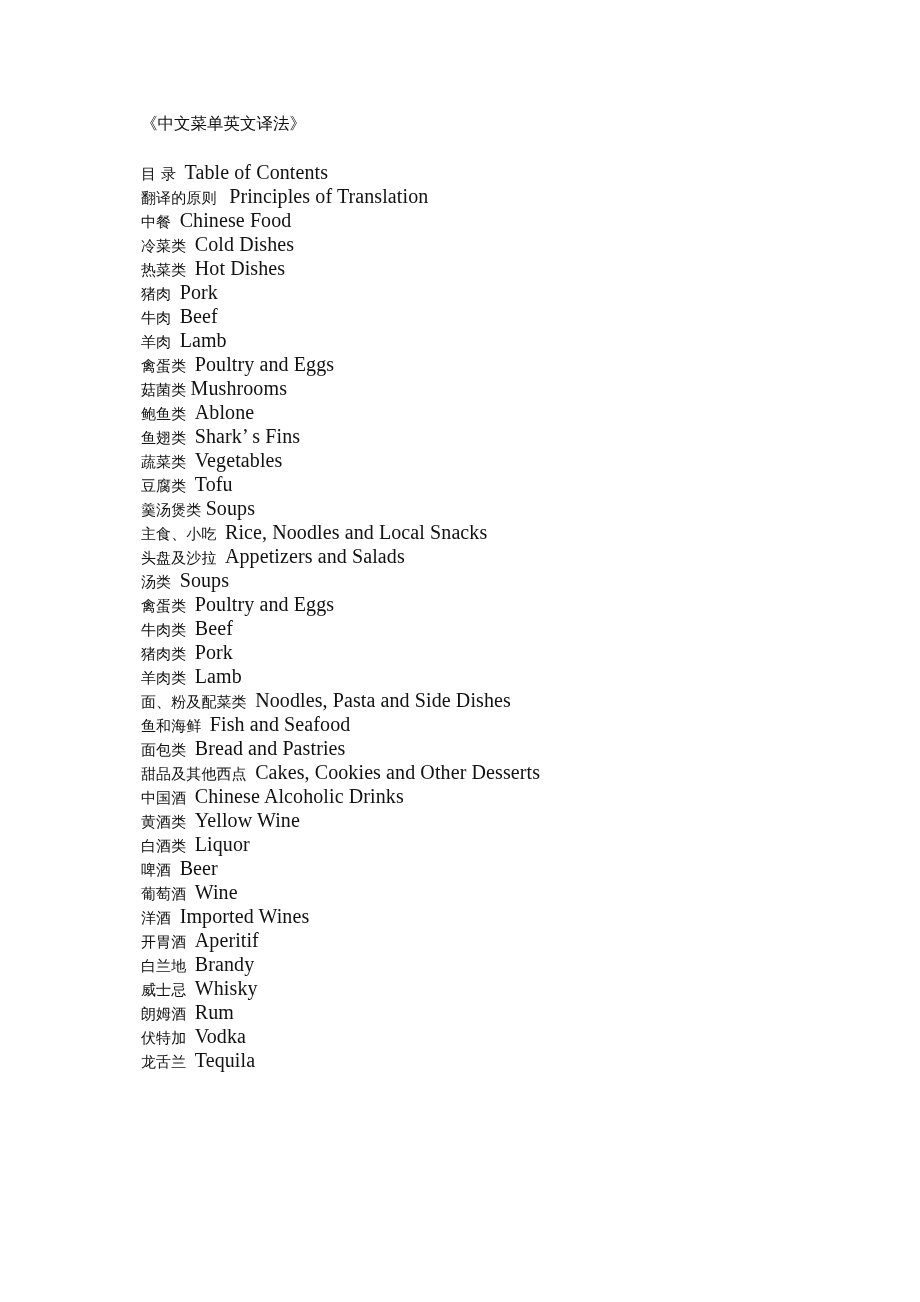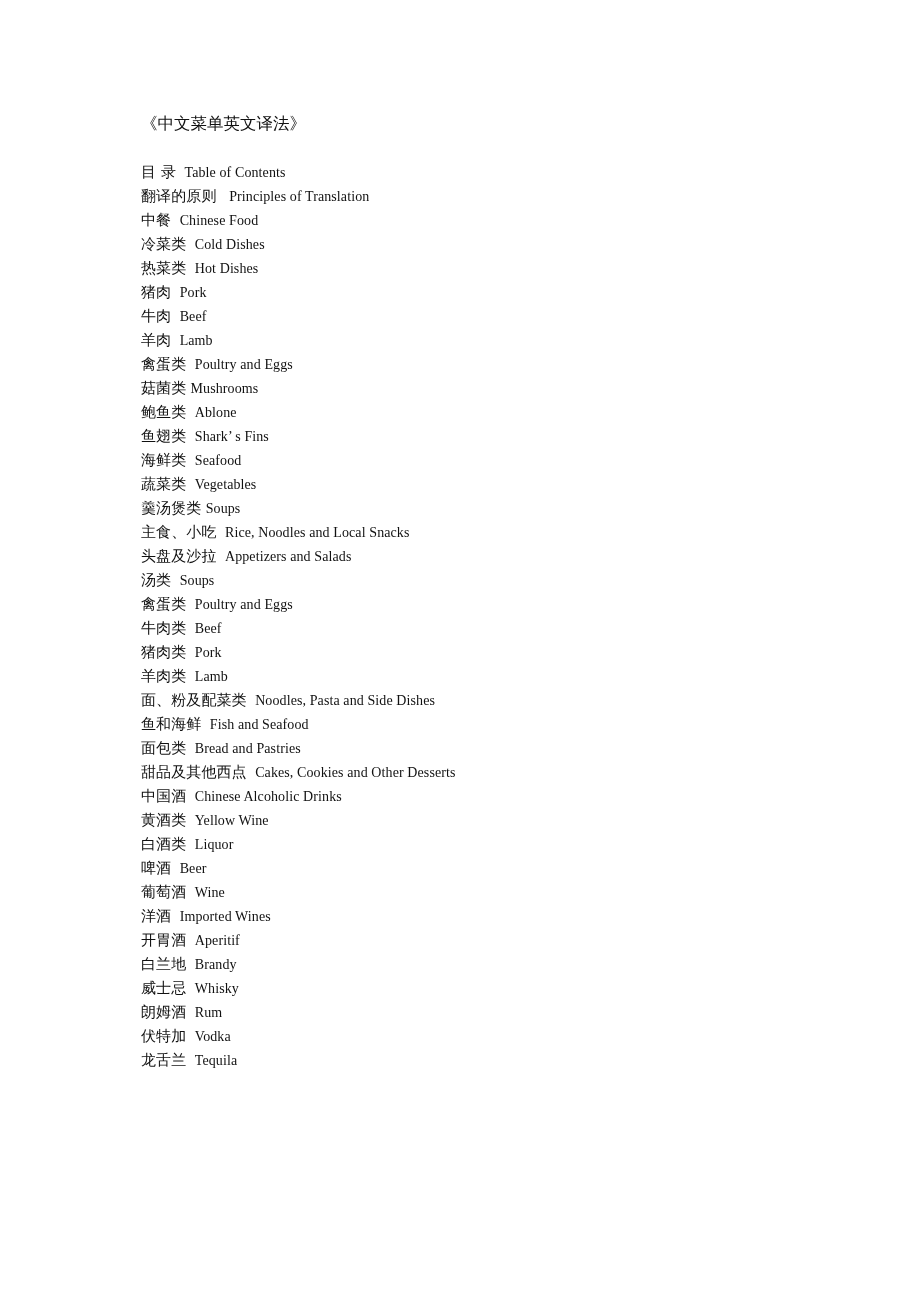--- a/index.html
+++ b/index.html
@@ -45,21 +45,21 @@
     white-space: pre;
     color: #111111;
     letter-spacing: 0.1px;
   }
   .toc-line .cn {
     font-family: "DejaVu Serif", "Liberation Serif", serif;
     font-size: 15px;
   }
   .toc-line .en {
     font-family: "Liberation Serif", "DejaVu Serif", serif;
-    font-size: 14px;
+    font-size: 20px;
   }
 </style>
 </head>
 <body>
 
 <div class="page">
 
   <div class="doc-title">《中文菜单英文译法》</div>
 
   <div class="toc">
@@ -68,22 +68,22 @@
       <div class="toc-line"><span class="cn">中餐</span><span class="gap">  </span><span class="en">Chinese Food</span></div>
       <div class="toc-line"><span class="cn">冷菜类</span><span class="gap">  </span><span class="en">Cold Dishes</span></div>
       <div class="toc-line"><span class="cn">热菜类</span><span class="gap">  </span><span class="en">Hot Dishes</span></div>
       <div class="toc-line"><span class="cn">猪肉</span><span class="gap">  </span><span class="en">Pork</span></div>
       <div class="toc-line"><span class="cn">牛肉</span><span class="gap">  </span><span class="en">Beef</span></div>
       <div class="toc-line"><span class="cn">羊肉</span><span class="gap">  </span><span class="en">Lamb</span></div>
       <div class="toc-line"><span class="cn">禽蛋类</span><span class="gap">  </span><span class="en">Poultry and Eggs</span></div>
       <div class="toc-line"><span class="cn">菇菌类</span><span class="gap"> </span><span class="en">Mushrooms</span></div>
       <div class="toc-line"><span class="cn">鲍鱼类</span><span class="gap">  </span><span class="en">Ablone</span></div>
       <div class="toc-line"><span class="cn">鱼翅类</span><span class="gap">  </span><span class="en">Shark’ s Fins</span></div>
-      <div class="toc-line"><span class="cn">海鲜类</span><span class="gap">  </span><span class="en">Seafood</span></div>
       <div class="toc-line"><span class="cn">蔬菜类</span><span class="gap">  </span><span class="en">Vegetables</span></div>
+      <div class="toc-line"><span class="cn">豆腐类</span><span class="gap">  </span><span class="en">Tofu</span></div>
       <div class="toc-line"><span class="cn">羹汤煲类</span><span class="gap"> </span><span class="en">Soups</span></div>
       <div class="toc-line"><span class="cn">主食、小吃</span><span class="gap">  </span><span class="en">Rice, Noodles and Local Snacks</span></div>
       <div class="toc-line"><span class="cn">头盘及沙拉</span><span class="gap">  </span><span class="en">Appetizers and Salads</span></div>
       <div class="toc-line"><span class="cn">汤类</span><span class="gap">  </span><span class="en">Soups</span></div>
       <div class="toc-line"><span class="cn">禽蛋类</span><span class="gap">  </span><span class="en">Poultry and Eggs</span></div>
       <div class="toc-line"><span class="cn">牛肉类</span><span class="gap">  </span><span class="en">Beef</span></div>
       <div class="toc-line"><span class="cn">猪肉类</span><span class="gap">  </span><span class="en">Pork</span></div>
       <div class="toc-line"><span class="cn">羊肉类</span><span class="gap">  </span><span class="en">Lamb</span></div>
       <div class="toc-line"><span class="cn">面、粉及配菜类</span><span class="gap">  </span><span class="en">Noodles, Pasta and Side Dishes</span></div>
       <div class="toc-line"><span class="cn">鱼和海鲜</span><span class="gap">  </span><span class="en">Fish and Seafood</span></div>

